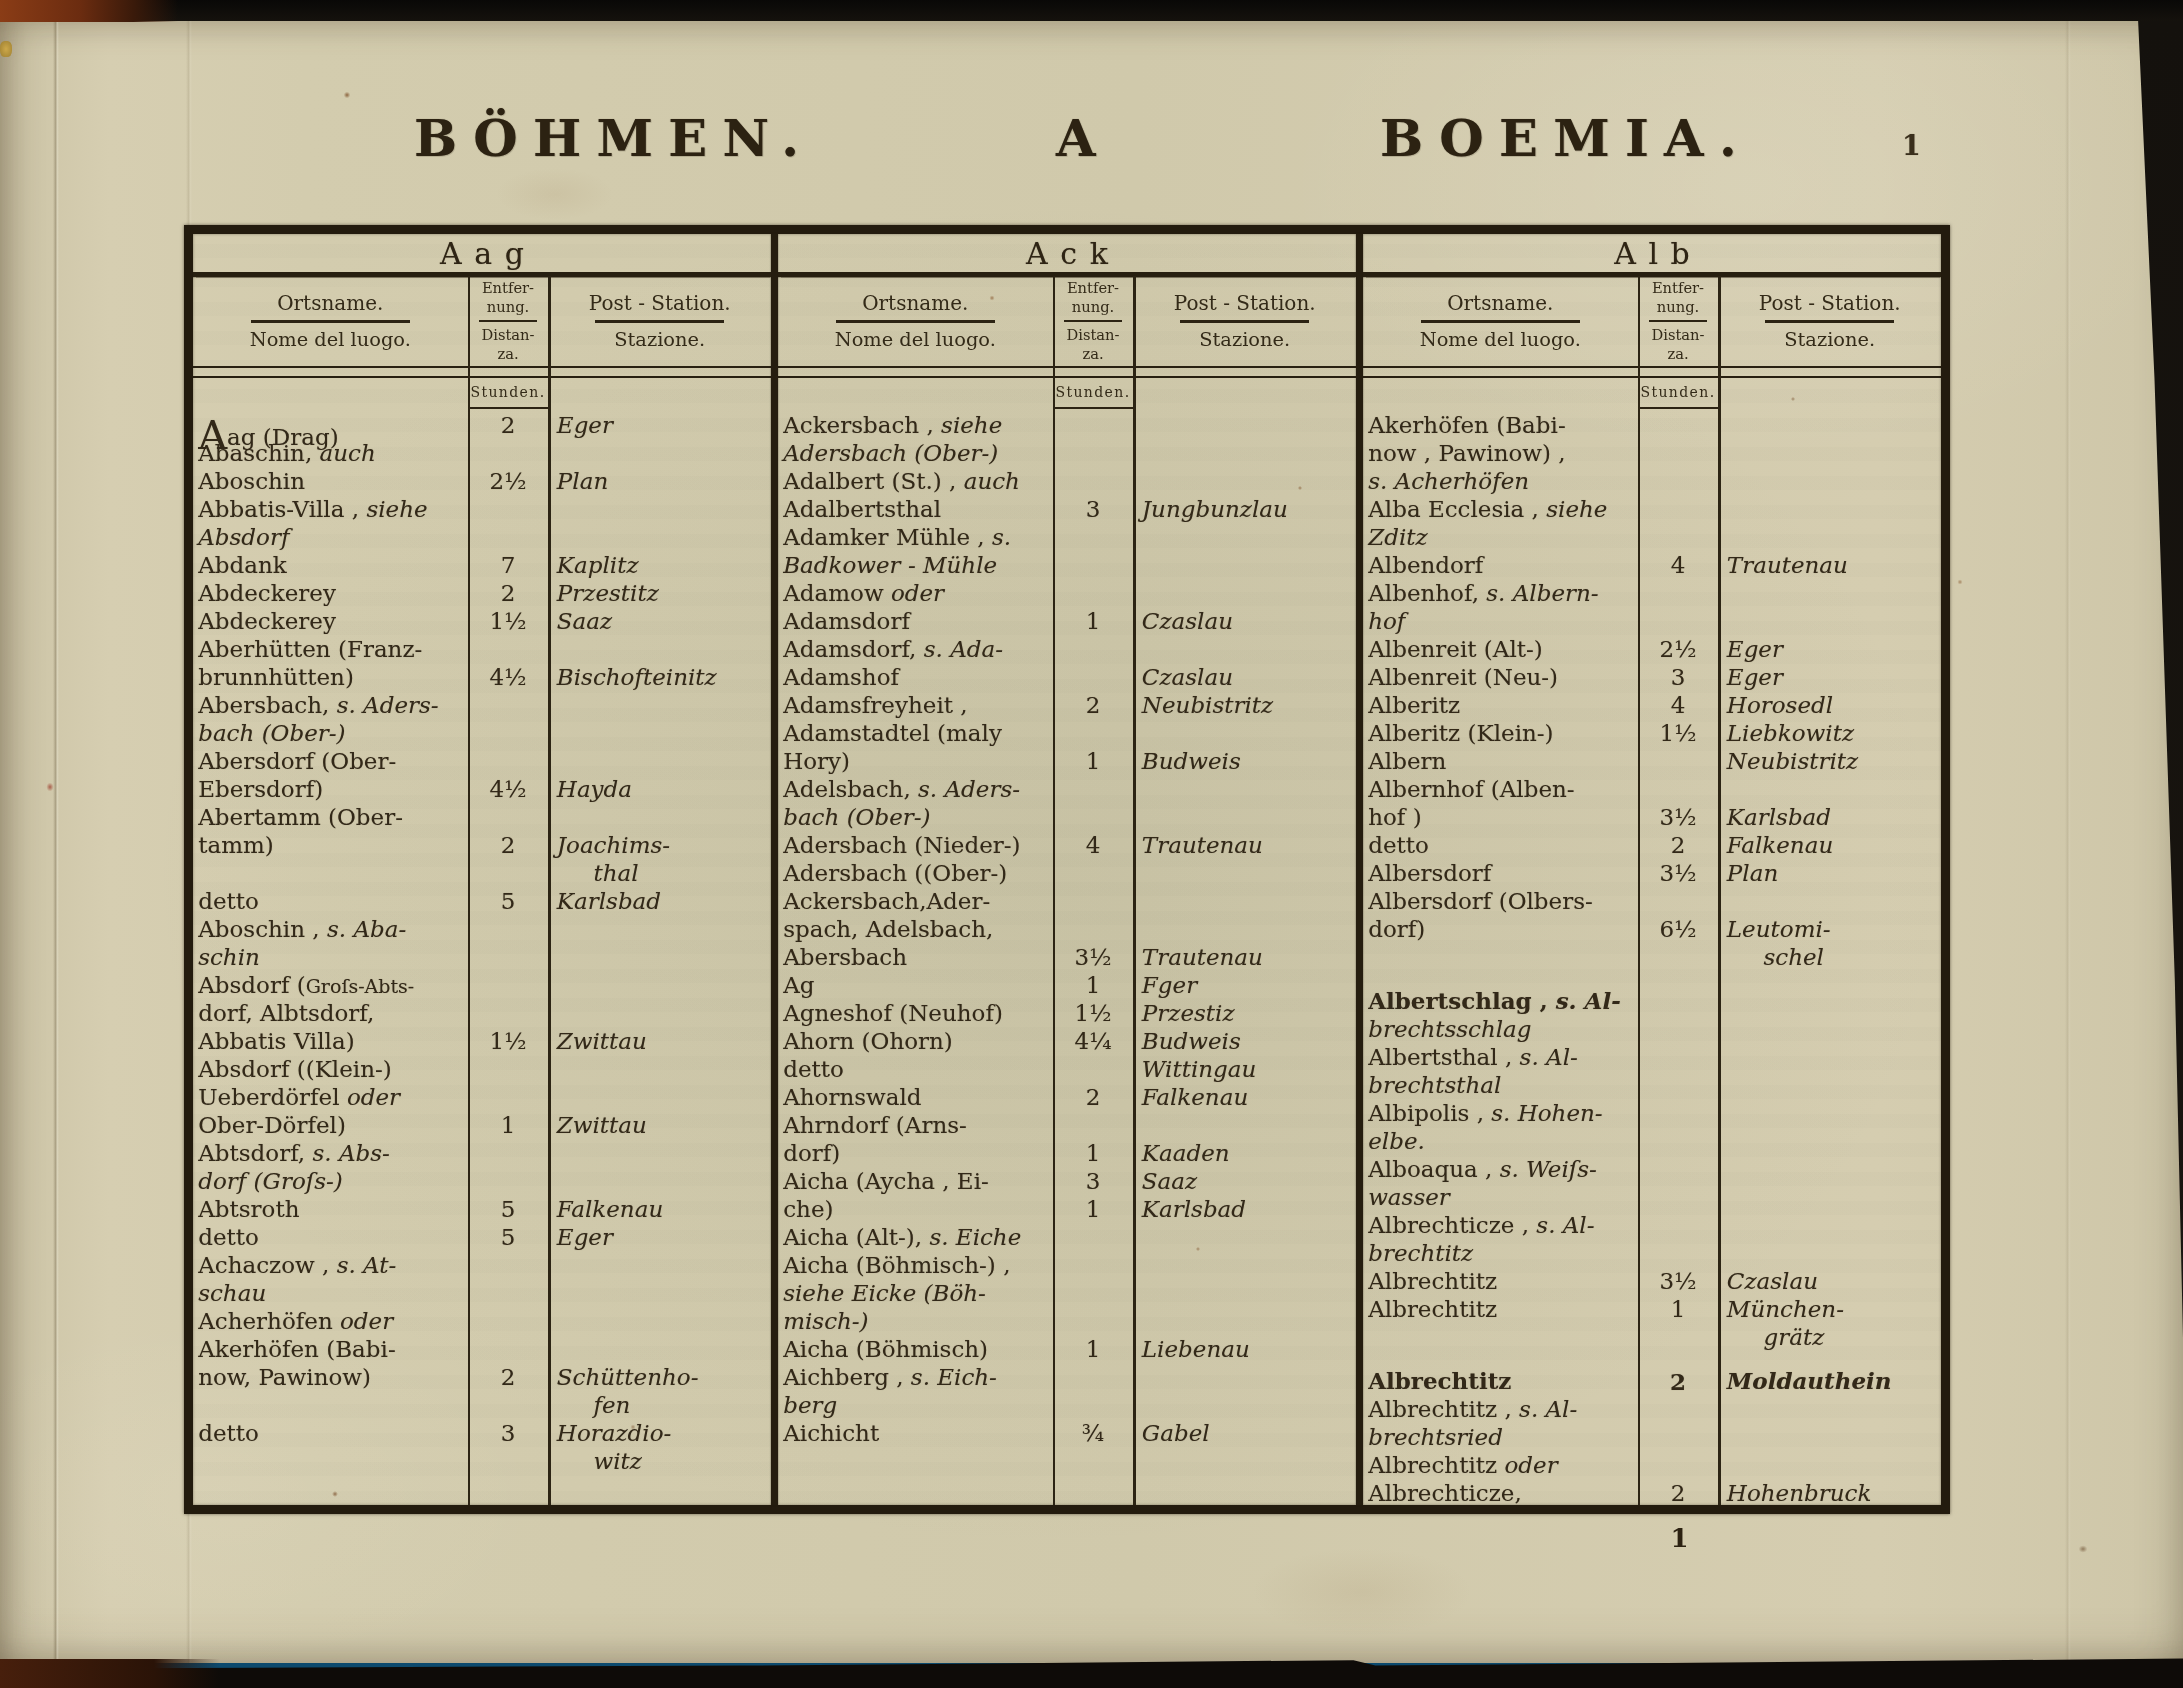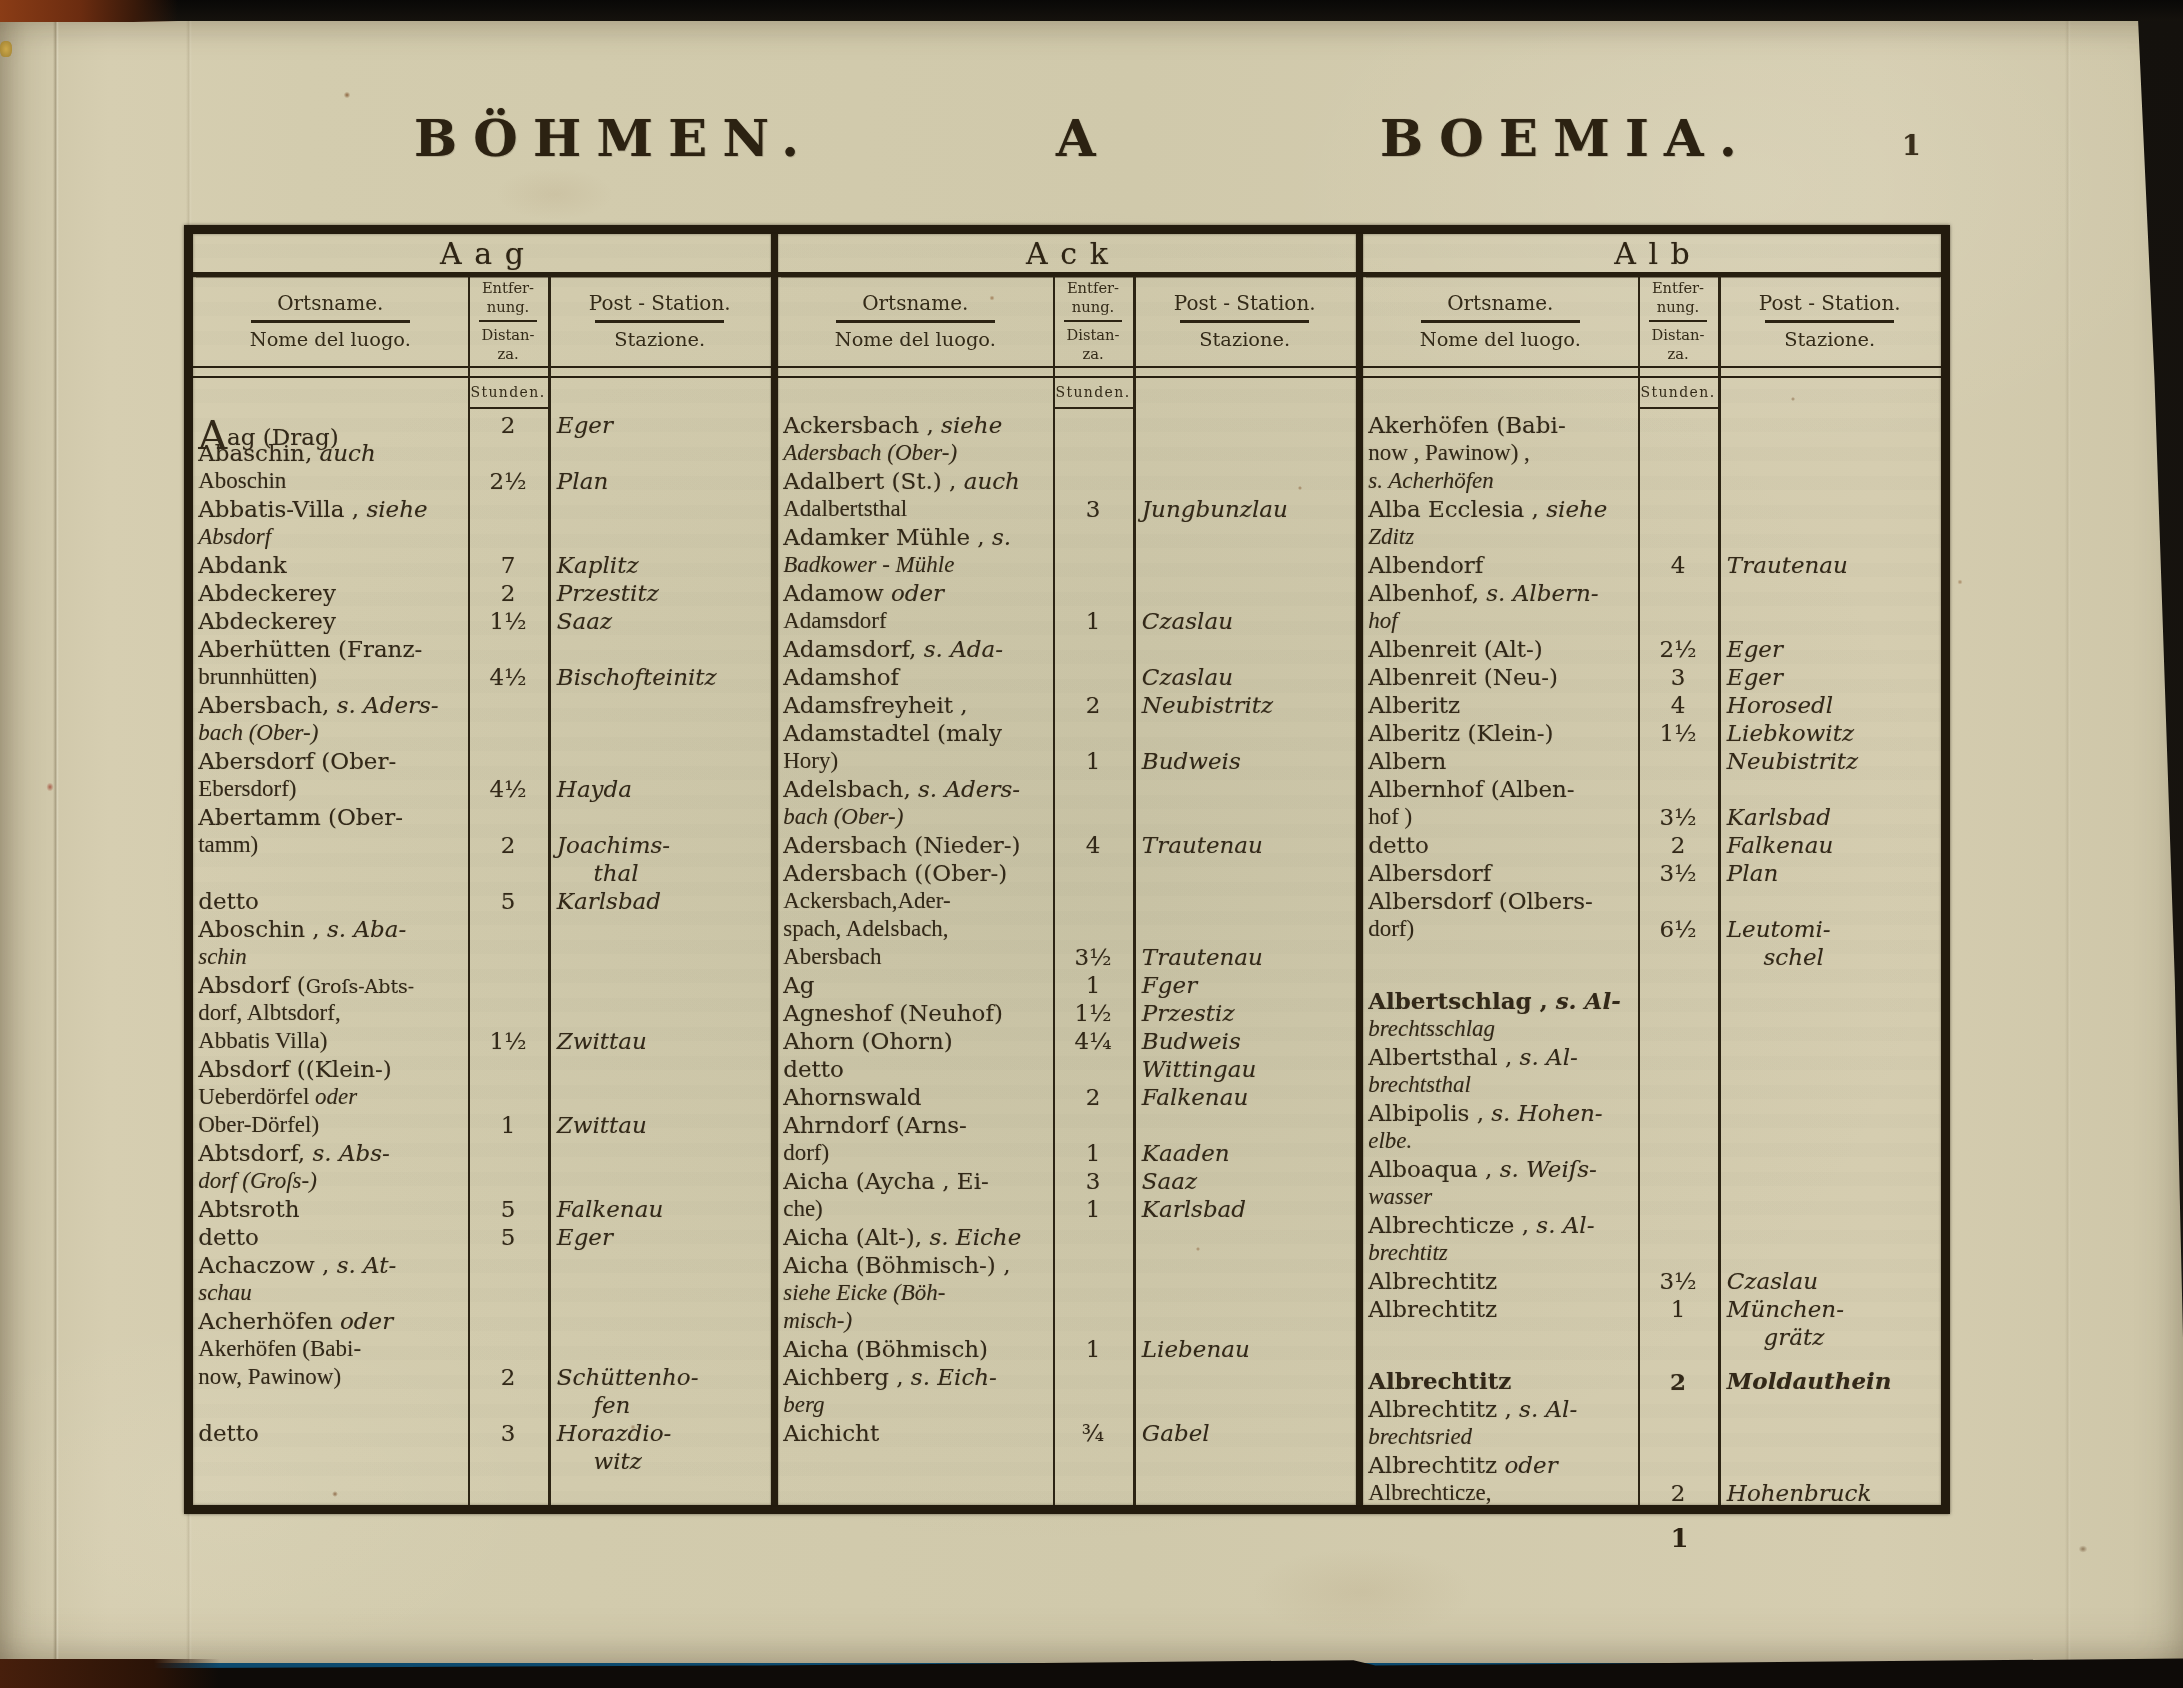--- a/index.html
+++ b/index.html
@@ -91,21 +91,21 @@
   .dblrule{position:absolute;left:0;top:132px;width:100%;height:11.5px;
     border-top:2.6px solid #271f10;border-bottom:2.6px solid #271f10;box-sizing:border-box;}
   .stundenbox{position:absolute;top:143px;height:32px;display:flex;align-items:center;justify-content:center;
     font-size:14px;letter-spacing:.10em;color:#332a18;border-bottom:2.6px solid #2c2313;box-sizing:border-box;}
   .vrule{position:absolute;top:42px;bottom:0;width:2.6px;background:#2c2414;}
 
   .pdata{position:absolute;left:0;top:177px;bottom:0;width:100%;overflow:hidden;}
   .row{display:flex;height:28px;}
   .row.gap{margin-top:16px;font-weight:bold;}
   .c-name{width:47.5%;box-sizing:border-box;padding-left:5.2px;white-space:nowrap;font-size:23px;line-height:28px;}
-  .c-name.ind1{font-family:Liberation Serif, serif;}
+  .c-name.ind1{}
   .c-name.ind2{}
   .c-dist{width:14%;text-align:center;font-size:23px;line-height:29px;}
   .c-stat{width:38.5%;box-sizing:border-box;padding-left:8.4px;font-style:italic;font-size:23px;line-height:28px;white-space:nowrap;}
   .c-stat.cont{padding-left:45px;}
   .r{font-style:normal;} .i{font-style:italic;}
   .sm{font-style:normal;font-size:19px;}
   .cap{font-style:normal;font-size:40px;line-height:1;display:inline-block;transform:translateY(3.7px);}
   .pdata, .c-name, .c-stat, .c-dist{color:#322818;text-shadow:0 0 1px rgba(50,40,20,.28);}
 </style>
 </head>

